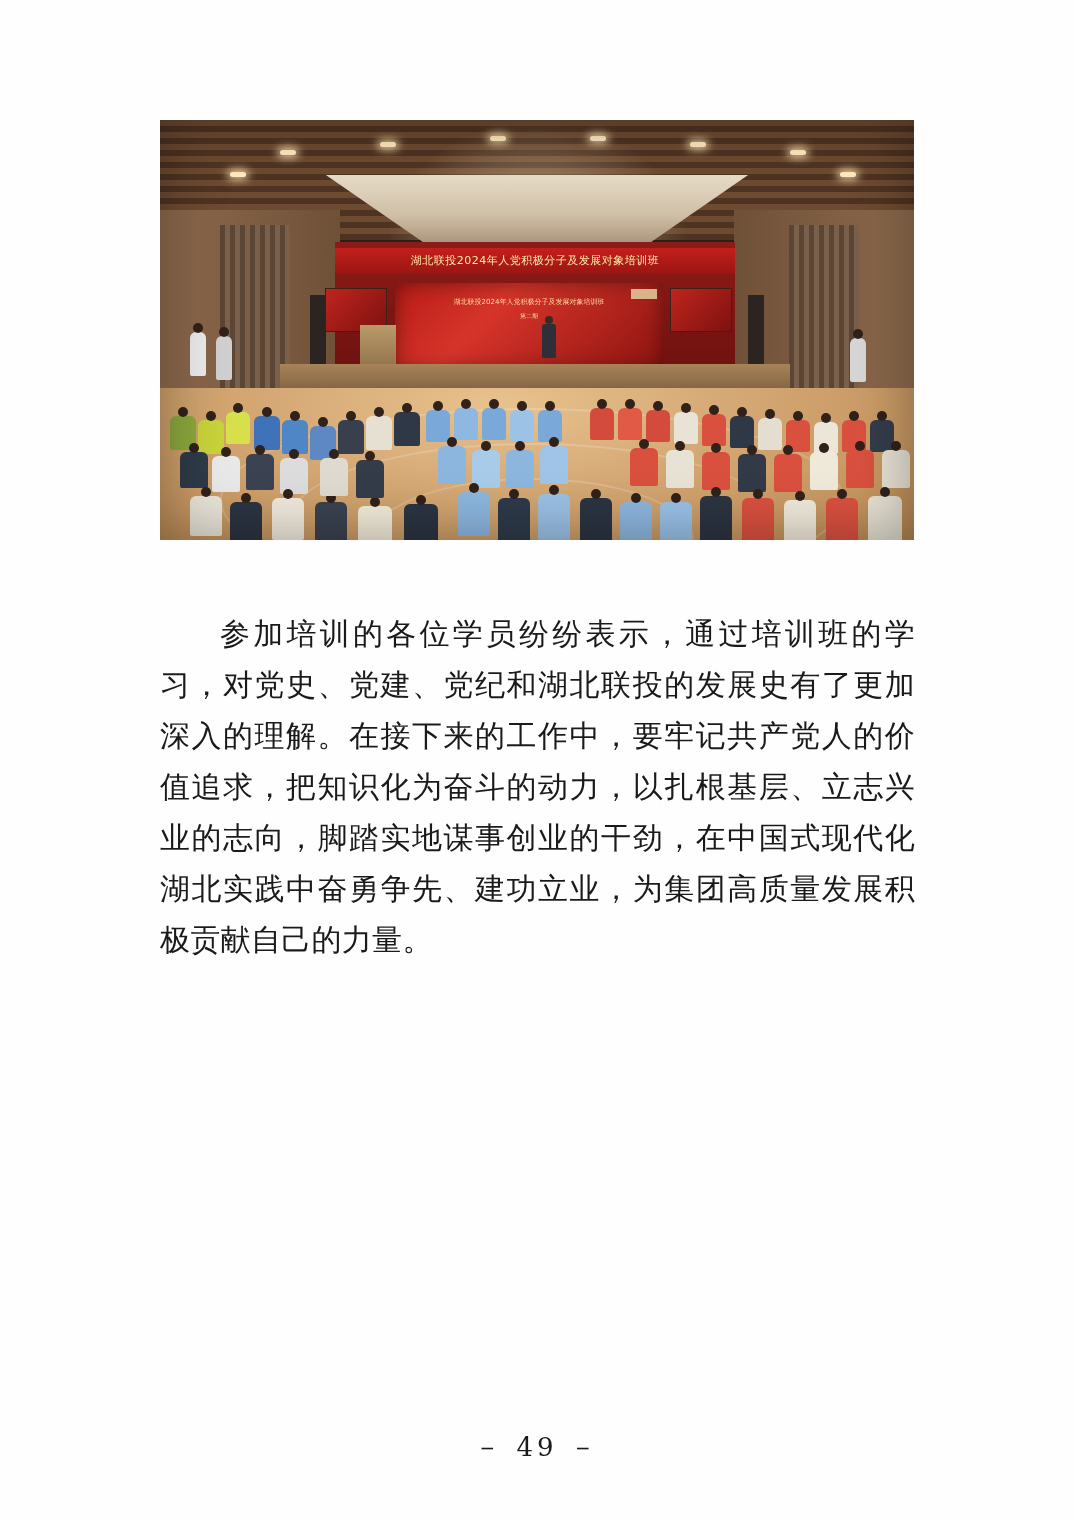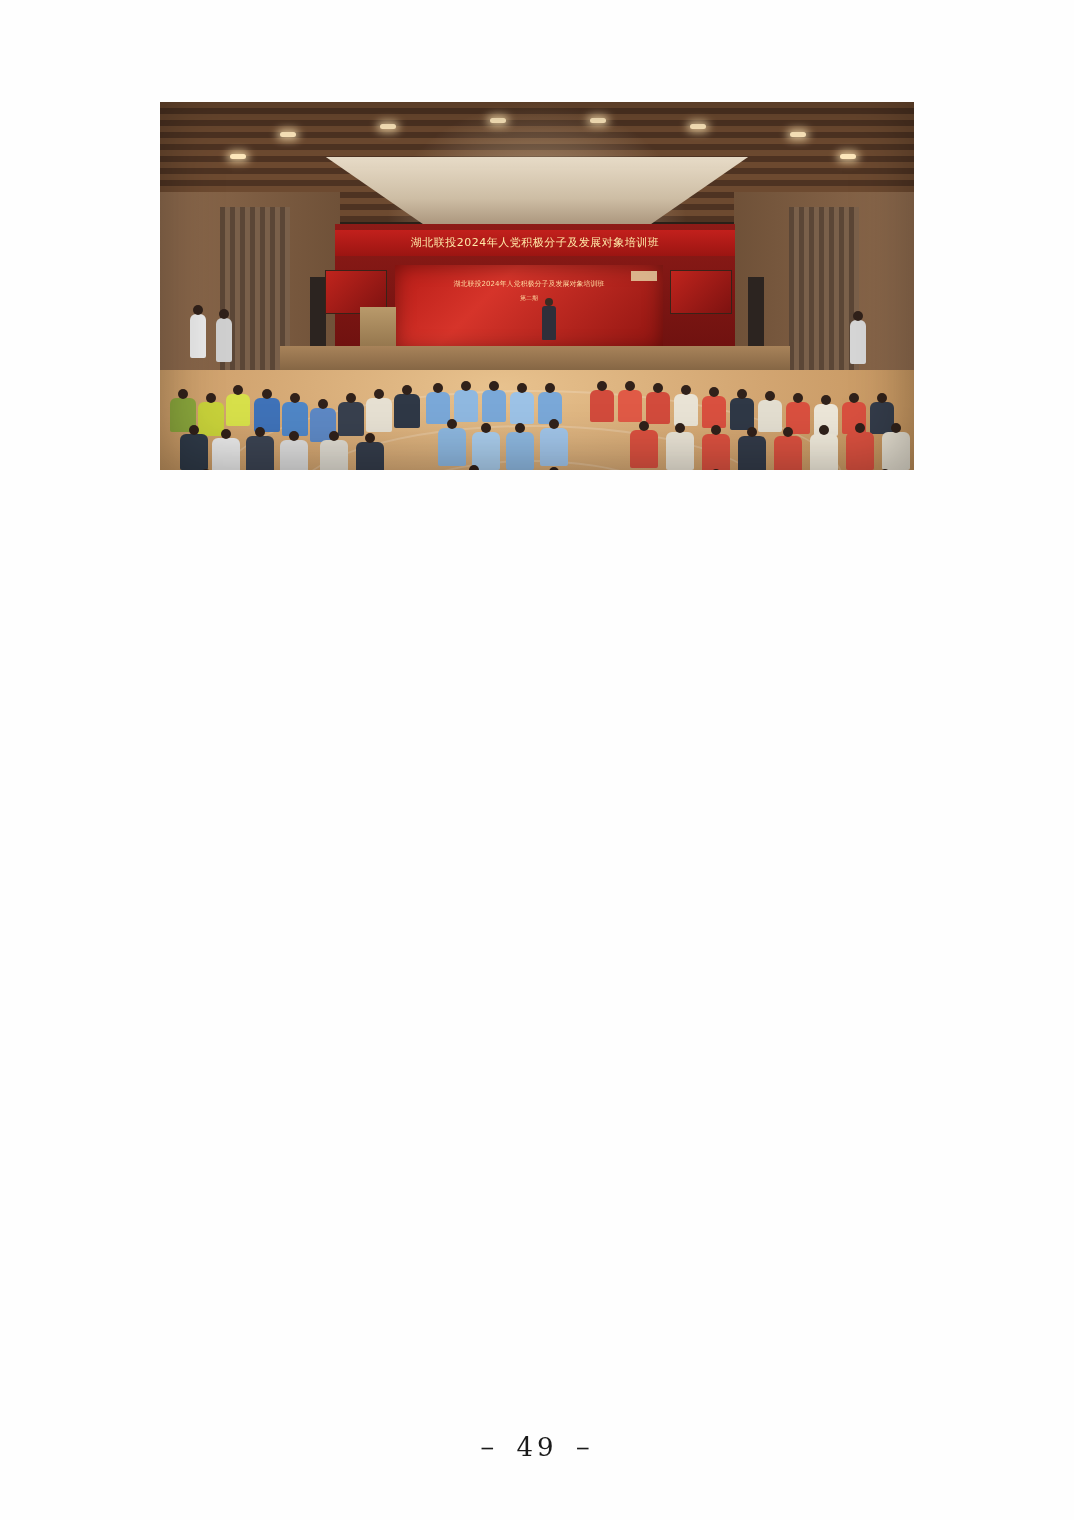--- a/index.html
+++ b/index.html
@@ -17,23 +17,23 @@
   .page {
     position: absolute;
     inset: 0;
     background: #fefefe;
   }
 
   
   .photo-wrap {
     position: absolute;
     left: 160px;
-    top: 102px;
+    top: 120px;
     width: 754px;
-    height: 368px;
+    height: 420px;
     overflow: hidden;
     background: #2a2018;
   }
   .photo {
     position: absolute;
     inset: 0;
     overflow: hidden;
   }
   
   .ceiling {
@@ -470,16 +470,17 @@
           <div class="h"></div>
         </div>
       <div class="person" style="left:690px;top:218px;width:16px;height:44px;background:#d6d6d6;">
           <div class="h"></div>
         </div>
 
       <div class="photo-vig"></div>
     </div>
   </div>
 
+  <p class="body-text">参加培训的各位学员纷纷表示，通过培训班的学习，对党史、党建、党纪和湖北联投的发展史有了更加深入的理解。在接下来的工作中，要牢记共产党人的价值追求，把知识化为奋斗的动力，以扎根基层、立志兴业的志向，脚踏实地谋事创业的干劲，在中国式现代化湖北实践中奋勇争先、建功立业，为集团高质量发展积极贡献自己的力量。</p>
 
   <div class="page-number">－ 49 －</div>
 
 </div>
 
 </body></html>

